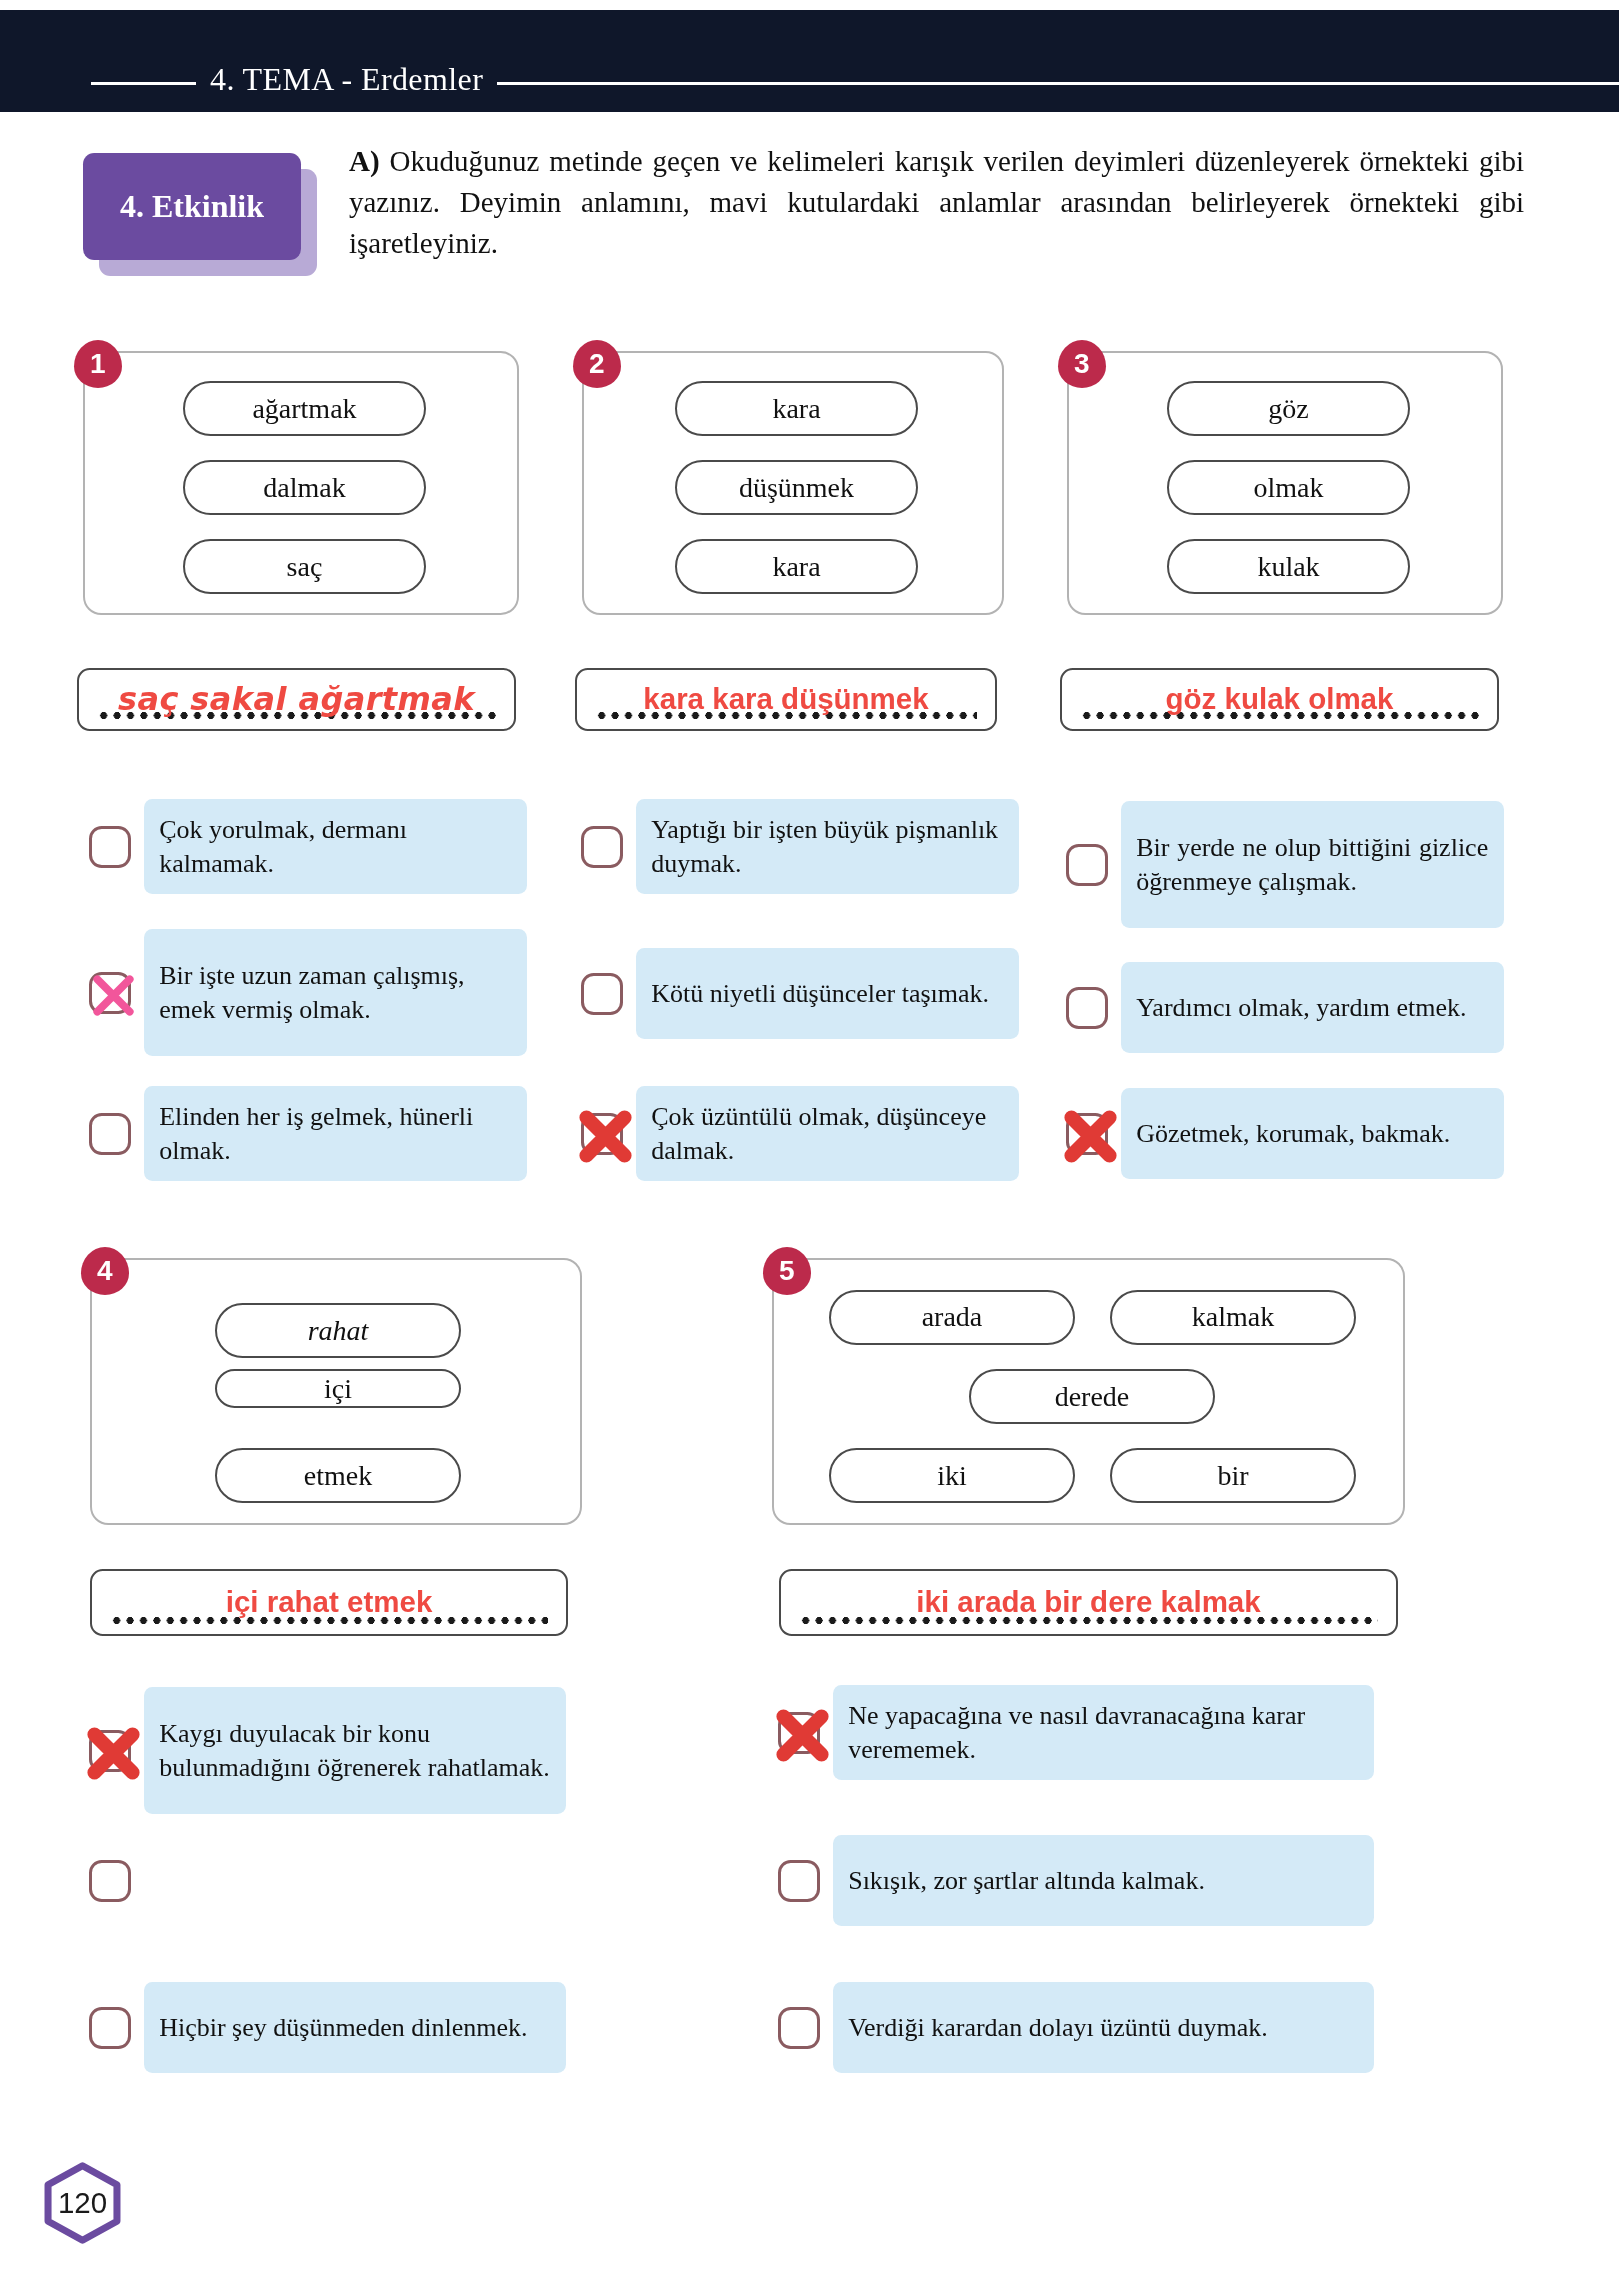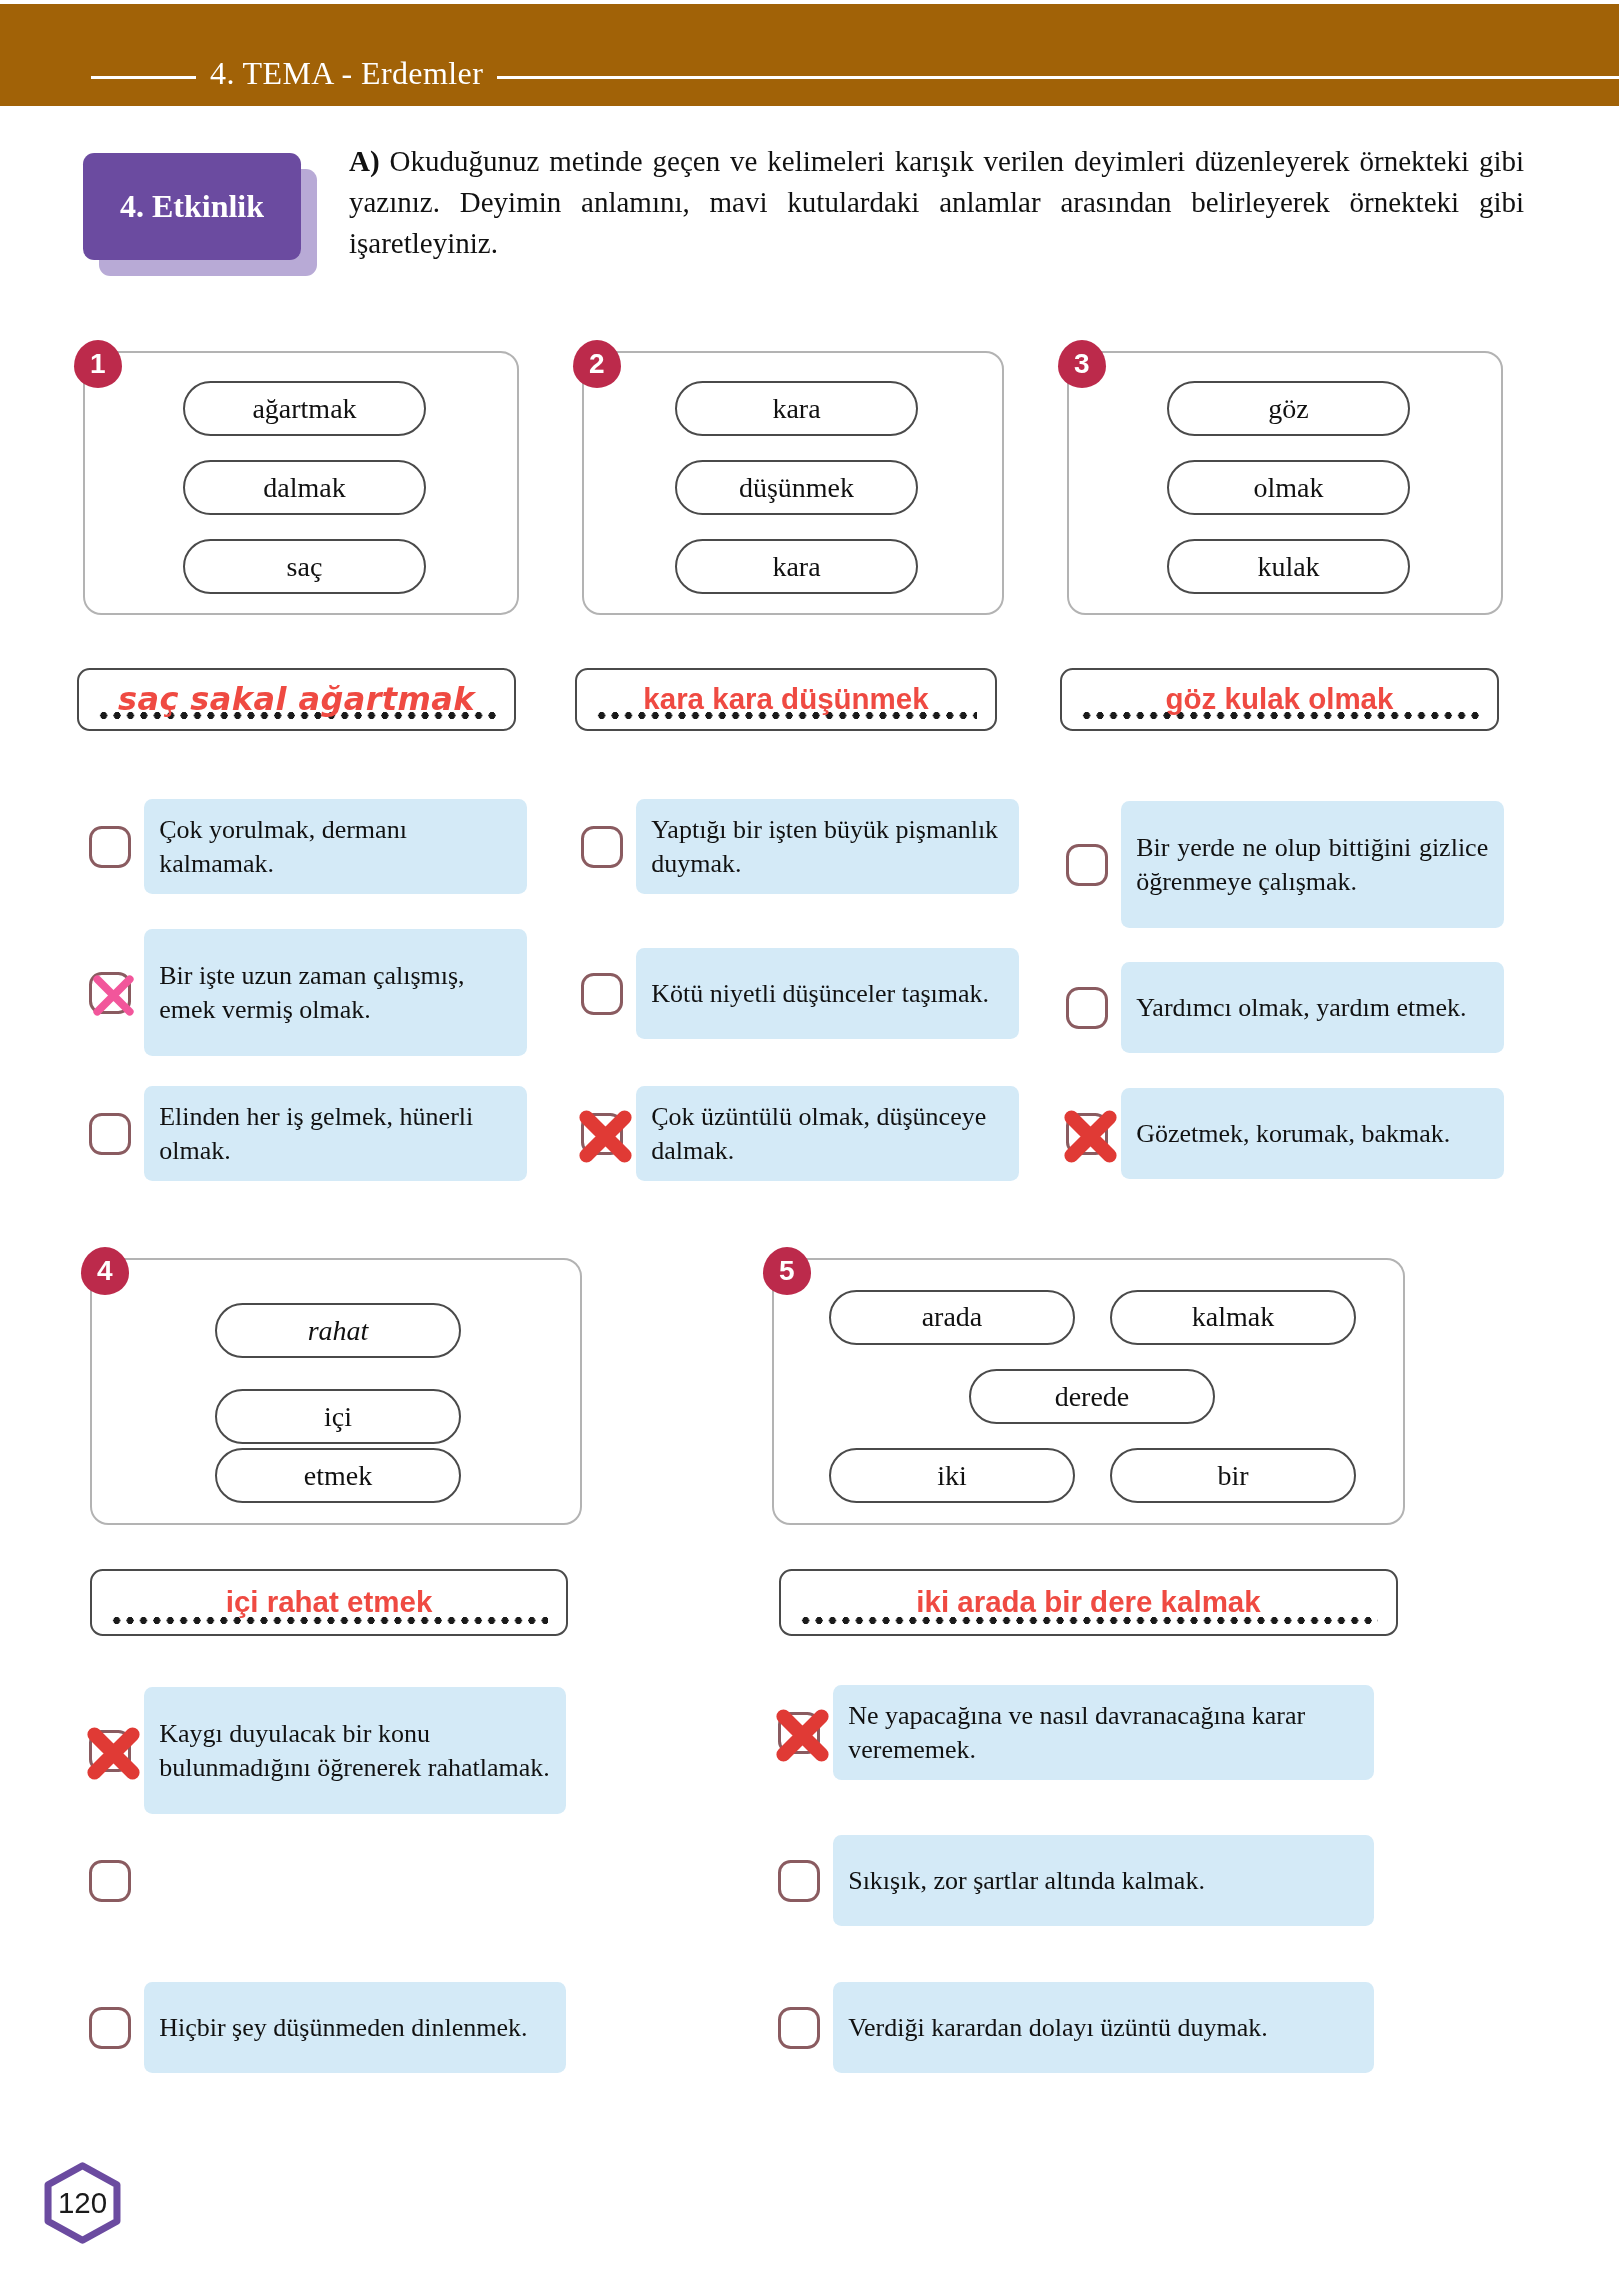--- a/index.html
+++ b/index.html
@@ -6,22 +6,22 @@
   body{
     width:1620px;height:2284px;
     background:#ffffff;
     font-family:"Liberation Serif", serif;
     position:relative;
     overflow:hidden;
   }
 
   
   .header-bar{
-    position:absolute;left:0;top:4px;width:1620px;height:102px;
-    background:#a16207;
+    position:absolute;left:0;top:10px;width:1620px;height:102px;
+    background:#0f172a;
   }
   .header-inner{
     position:absolute;left:0;top:0;width:1620px;height:102px;
     display:flex;align-items:flex-end;
   }
   .header-rule-left{
     height:3.5px;background:#ffffff;width:105px;margin:0 0 27px 91px;
   }
   .header-title{
     color:#ffffff;font-size:32px;letter-spacing:0.4px;
@@ -218,21 +218,21 @@
       <div class="cbox">
         <svg viewBox="0 0 78 78" aria-hidden="true">
           <path d="M12 12 L66 66 M66 12 L12 66" stroke="#E03A35" stroke-width="20" stroke-linecap="round"></path>
         </svg>
       </div>
       <div class="mtext" style="width: 383px; min-height: 91px; display: flex; align-items: center;">Gözetmek, korumak, bakmak.</div>
     </div>
     <div class="grp-card" style="left: 90px; top: 1258px; width: 492px; height: 267px;">
       <div class="grp-num">4</div>
       <div class="chip" style="left: 123px; top: 43px; width: 246px; height: 55px; font-style: italic;">rahat</div>
-      <div class="chip" style="left: 123px; top: 109px; width: 246px; height: 55px; margin-top: 20px;">içi</div>
+      <div class="chip" style="left: 123px; top: 109px; width: 246px; height: 39px;">içi</div>
       <div class="chip" style="left: 123px; top: 188px; width: 246px; height: 55px;">etmek</div>
     </div>
     <div class="ansbox" style="left: 90px; top: 1569px; width: 478px; height: 67px;">
       <div class="ansdots"></div>
       <div class="anstext" style="font-size: 29.5px;">içi rahat etmek</div>
     </div>
     <div class="mrow" style="left: 89px; top: 1687px; width: 499px; height: 127px;">
       <div class="cbox">
         <svg viewBox="0 0 78 78" aria-hidden="true">
           <path d="M12 12 L66 66 M66 12 L12 66" stroke="#E03A35" stroke-width="20" stroke-linecap="round"></path>

